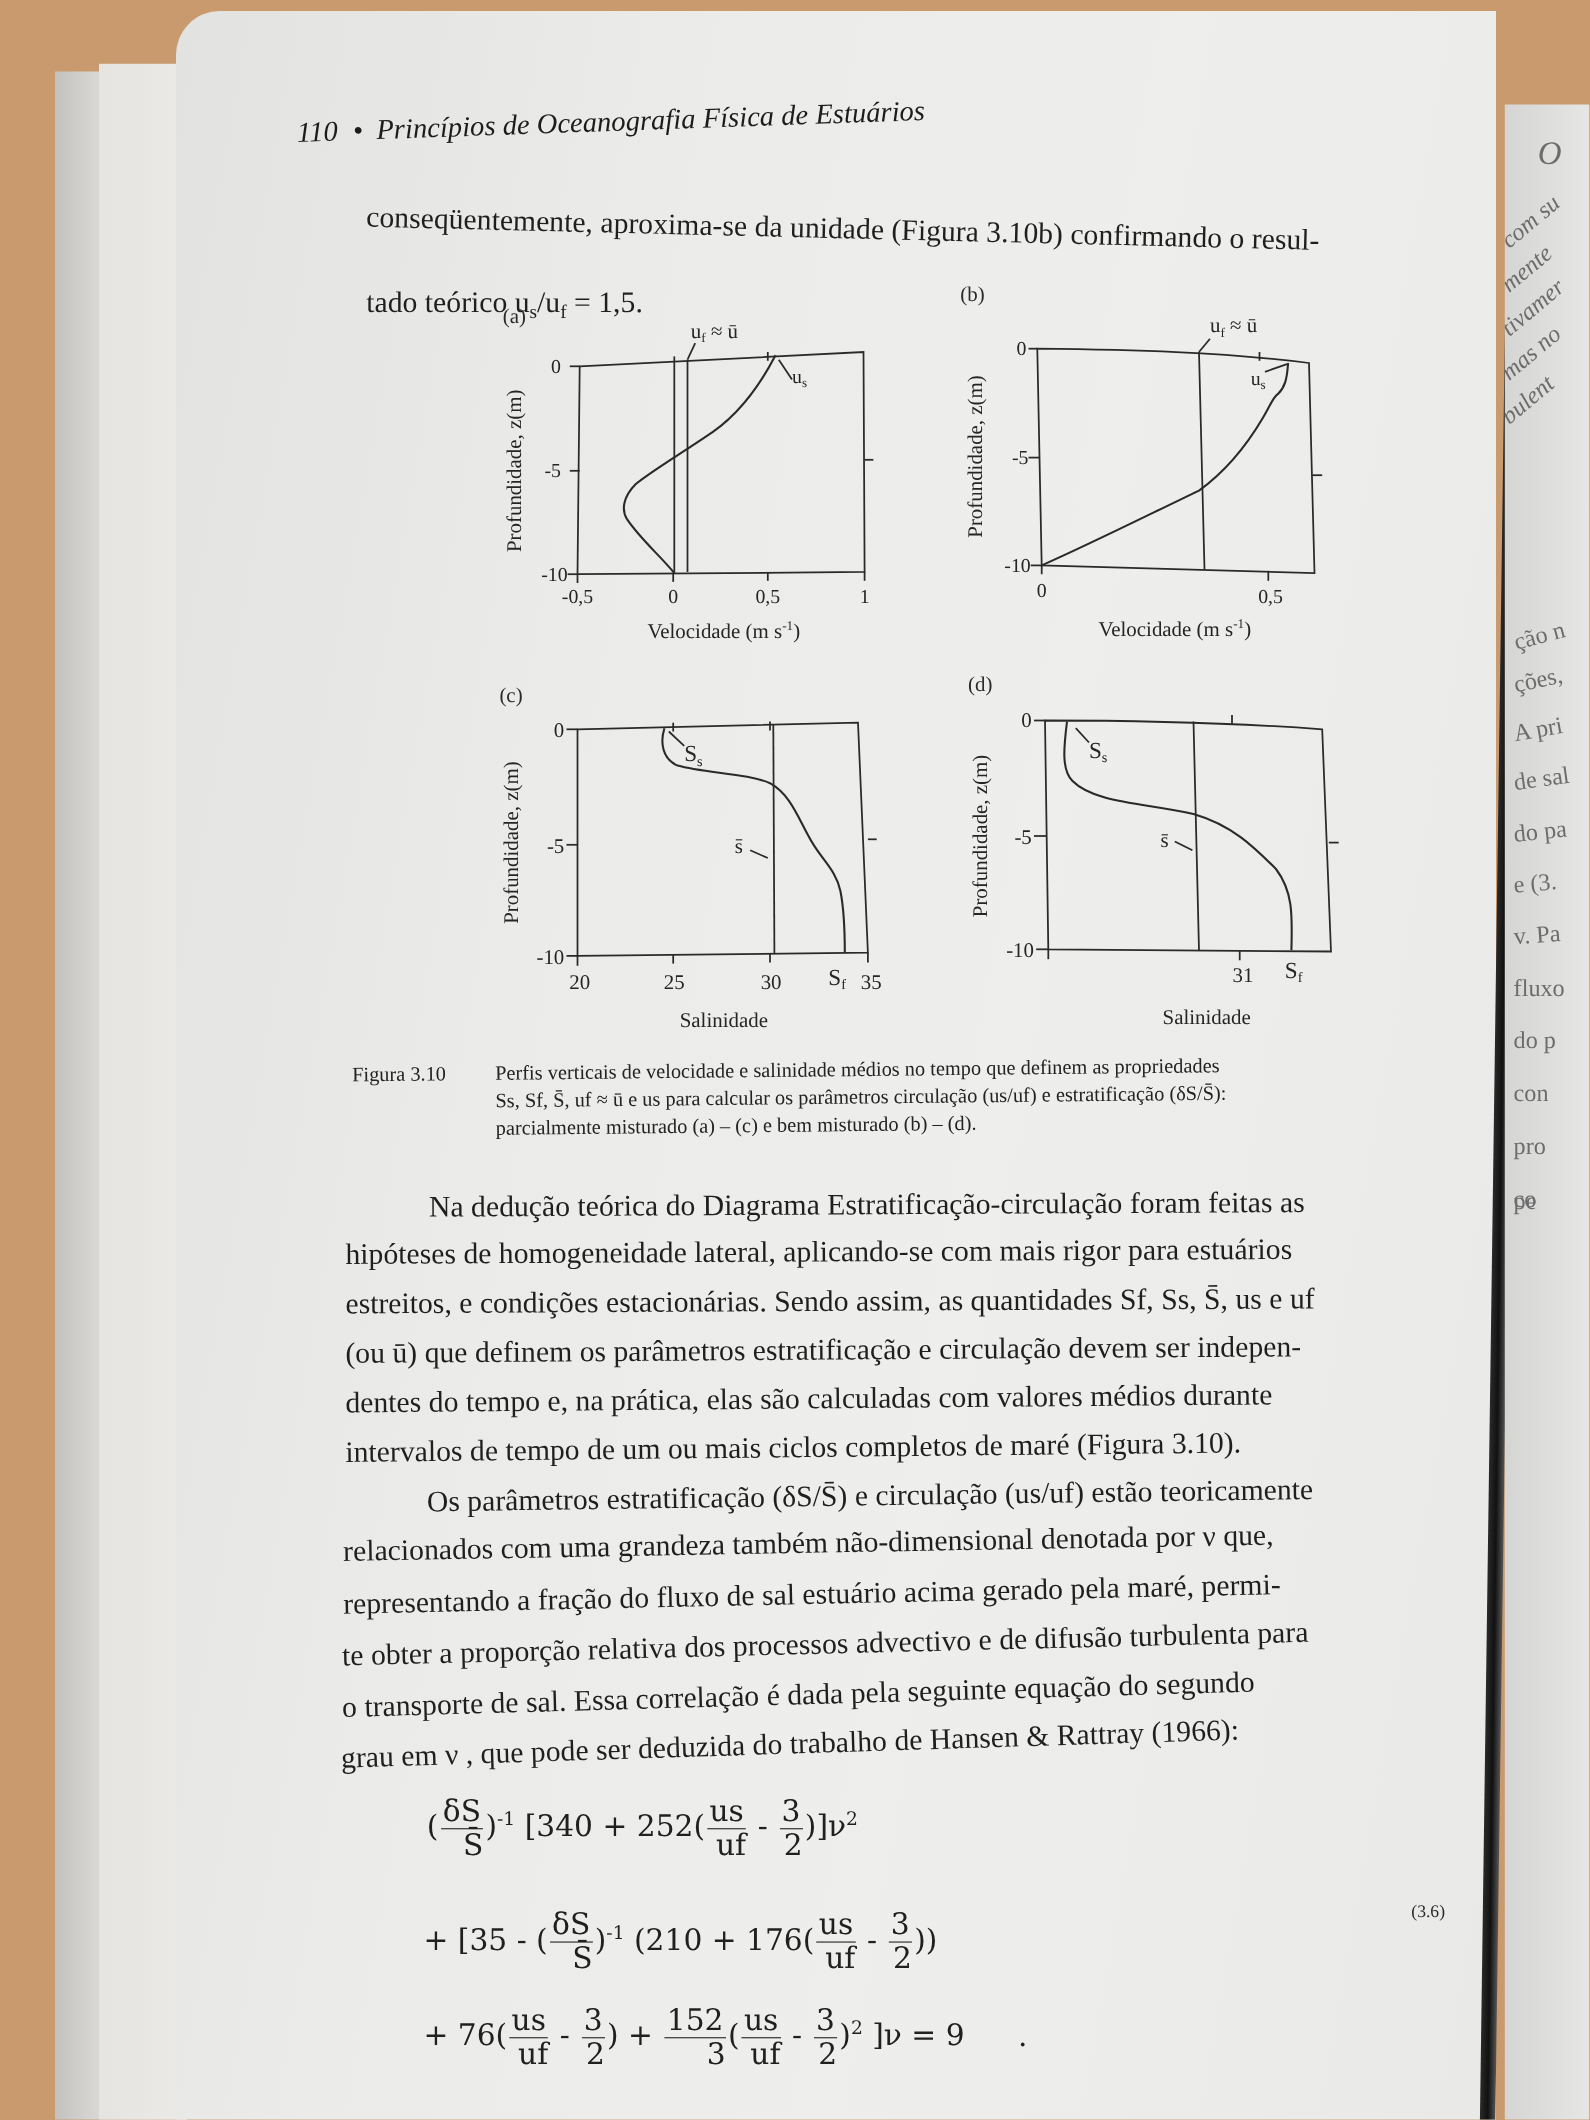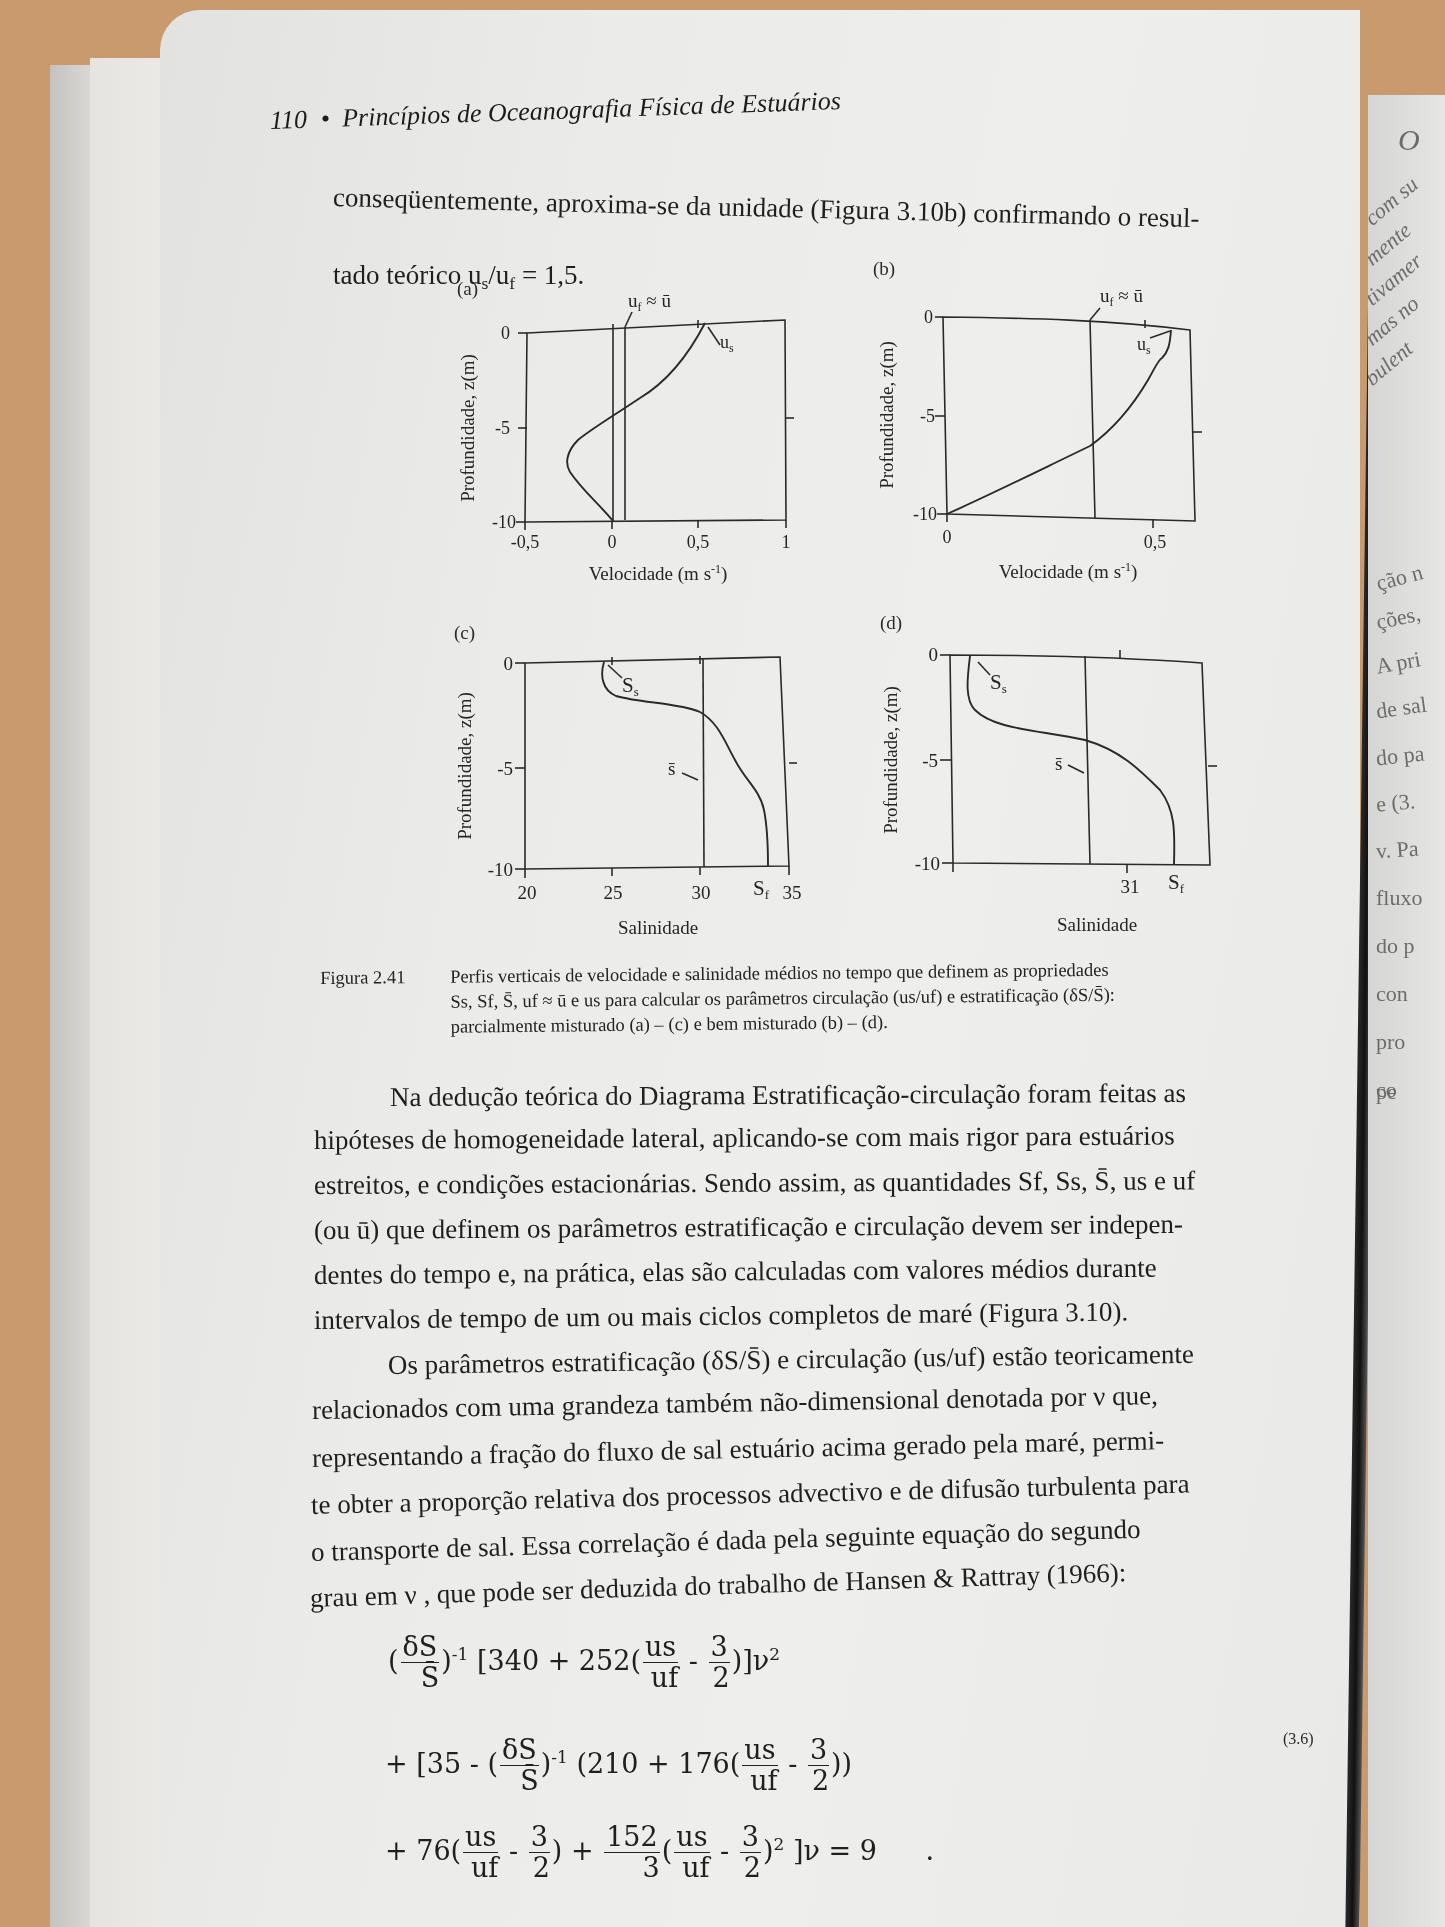--- a/index.html
+++ b/index.html
@@ -220,21 +220,21 @@
   <text x="1168" y="889" font-size="21"><tspan>S</tspan><tspan font-size="13" dy="4">f</tspan></text>
   <text x="938" y="661" font-size="19" text-anchor="end">0</text>
   <text x="938" y="767" font-size="19" text-anchor="end">-5</text>
   <text x="940" y="870" font-size="19" text-anchor="end">-10</text>
   <text x="1130" y="893" font-size="19" text-anchor="middle">31</text>
   <text x="0" y="0" font-size="19" text-anchor="middle" transform="translate(897 760) rotate(-90)">Profundidade, z(m)</text>
   <text x="1097" y="931" font-size="19" text-anchor="middle">Salinidade</text>
 </svg>
 
 <div class="caption">
-  <span class="fig">Figura 2.41</span>
+  <span class="fig">Figura 3.10</span>
   <span class="cl" style="top:0;">Perfis verticais de velocidade e salinidade médios no tempo que definem as propriedades</span>
   <span class="cl" style="top:25px;">Ss, Sf, S̄, uf ≈ ū e us para calcular os parâmetros circulação (us/uf) e estratificação (δS/S̄):</span>
   <span class="cl" style="top:50px;">parcialmente misturado (a) – (c) e bem misturado (b) – (d).</span>
 </div>
 
 <div class="text-line" style="top:1082px;left:390px;transform:rotate(-0.3deg);">Na dedução teórica do Diagrama Estratificação-circulação foram feitas as</div>
 <div class="text-line" style="top:1125px;left:314px;transform:rotate(-0.3deg);">hipóteses de homogeneidade lateral, aplicando-se com mais rigor para estuários</div>
 <div class="text-line" style="top:1170px;left:314px;transform:rotate(-0.3deg);">estreitos, e condições estacionárias. Sendo assim, as quantidades Sf, Ss, S̄, us e uf</div>
 <div class="text-line" style="top:1215px;left:314px;transform:rotate(-0.4deg);">(ou ū) que definem os parâmetros estratificação e circulação devem ser indepen-</div>
 <div class="text-line" style="top:1260px;left:314px;transform:rotate(-0.5deg);">dentes do tempo e, na prática, elas são calculadas com valores médios durante</div>

